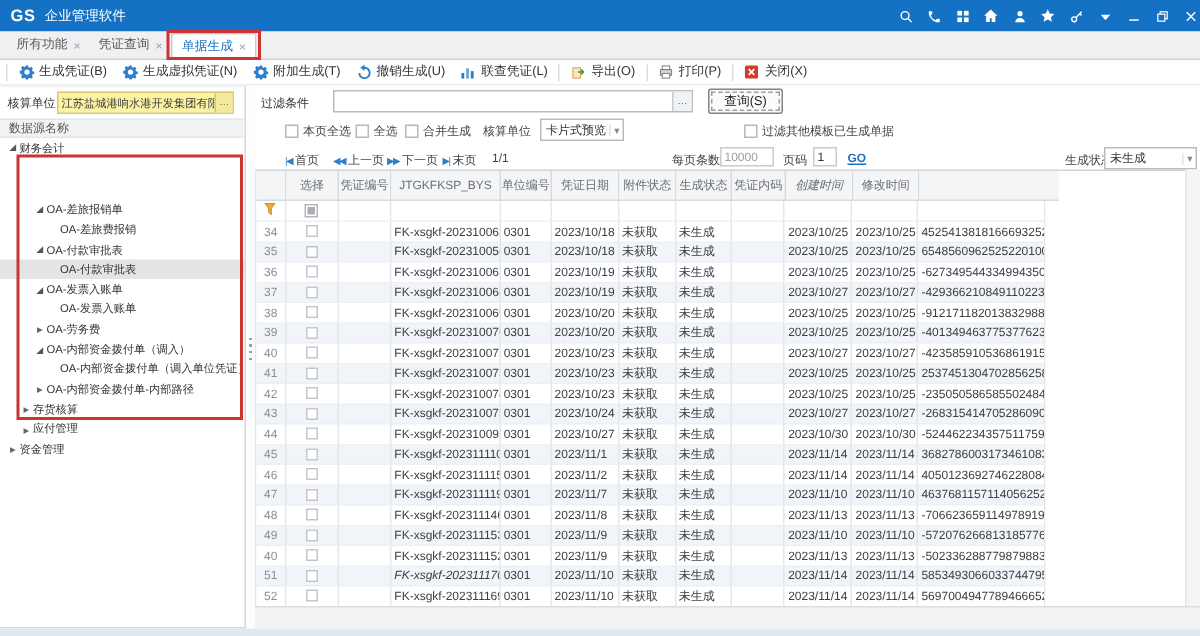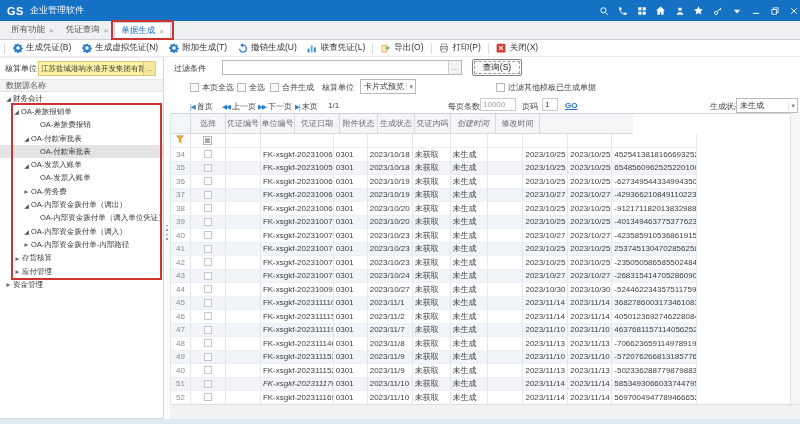--- a/index.html
+++ b/index.html
@@ -275,21 +275,21 @@
         <span class="unitval">江苏盐城港响水港开发集团有限公司</span>
         <span class="unitmore">…</span>
       </div>
     </div>
     <div class="dsheader">数据源名称</div>
     <div class="tree" id="tree">
         <div class="titm" style="padding-left: 4px;">
           <span class="arr expanded">◢</span>
           <span class="tlbl">财务会计</span>
         </div>
-        <div class="titm" style="padding-left: 12px;">
+        <div class="titm" style="padding-left: 22px; margin-top: 28px;">
           <span class="arr expanded">◢</span>
           <span class="tlbl">OA-差旅报销单</span>
         </div>
         <div class="titm" style="padding-left: 31px;">
           <span class="arr leaf"></span>
           <span class="tlbl">OA-差旅费报销</span>
         </div>
         <div class="titm" style="padding-left: 22px;">
           <span class="arr expanded">◢</span>
           <span class="tlbl">OA-付款审批表</span>
@@ -305,29 +305,25 @@
         <div class="titm" style="padding-left: 31px;">
           <span class="arr leaf"></span>
           <span class="tlbl">OA-发票入账单</span>
         </div>
         <div class="titm" style="padding-left: 22px;">
           <span class="arr collapsed">▸</span>
           <span class="tlbl">OA-劳务费</span>
         </div>
         <div class="titm" style="padding-left: 22px;">
           <span class="arr expanded">◢</span>
-          <span class="tlbl">OA-内部资金拨付单（调出）</span>
+          <span class="tlbl">OA-内部资金拨付单（调入）</span>
         </div>
         <div class="titm" style="padding-left: 31px;">
           <span class="arr leaf"></span>
           <span class="tlbl">OA-内部资金拨付单（调入单位凭证）</span>
-        </div>
-        <div class="titm" style="padding-left: 22px;">
-          <span class="arr expanded">◢</span>
-          <span class="tlbl">OA-内部资金拨付单（调入）</span>
         </div>
         <div class="titm" style="padding-left: 22px;">
           <span class="arr collapsed">▸</span>
           <span class="tlbl">OA-内部资金拨付单-内部路径</span>
         </div>
         <div class="titm" style="padding-left: 13px;">
           <span class="arr collapsed">▸</span>
           <span class="tlbl">存货核算</span>
         </div>
         <div class="titm" style="padding-left: 13px;">
@@ -401,20 +397,21 @@
     <div class="dd status">
       <span>未生成</span>
       <span class="caret">▾</span>
     </div>
 
     <div class="tablewrap" id="tablewrap">
         <div class="trh">
           <div class="th" style="width: 20px;"></div>
           <div class="th" style="width: 35px;">选择</div>
           <div class="th" style="width: 35px;">凭证编号</div>
+          <div class="th" style="width: 73px;">JTGKFKSP_BYS</div>
           <div class="th" style="width: 34px;">单位编号</div>
           <div class="th" style="width: 45px;">凭证日期</div>
           <div class="th" style="width: 38px;">附件状态</div>
           <div class="th" style="width: 37px;">生成状态</div>
           <div class="th" style="width: 36px;">凭证内码</div>
           <div class="th" style="width: 45px; font-style: italic;">创建时间</div>
           <div class="th" style="width: 44px;">修改时间</div>
           <div class="th" style="width: 93px; border-right: none;"></div>
         </div>
         <div class="tr filtr">

